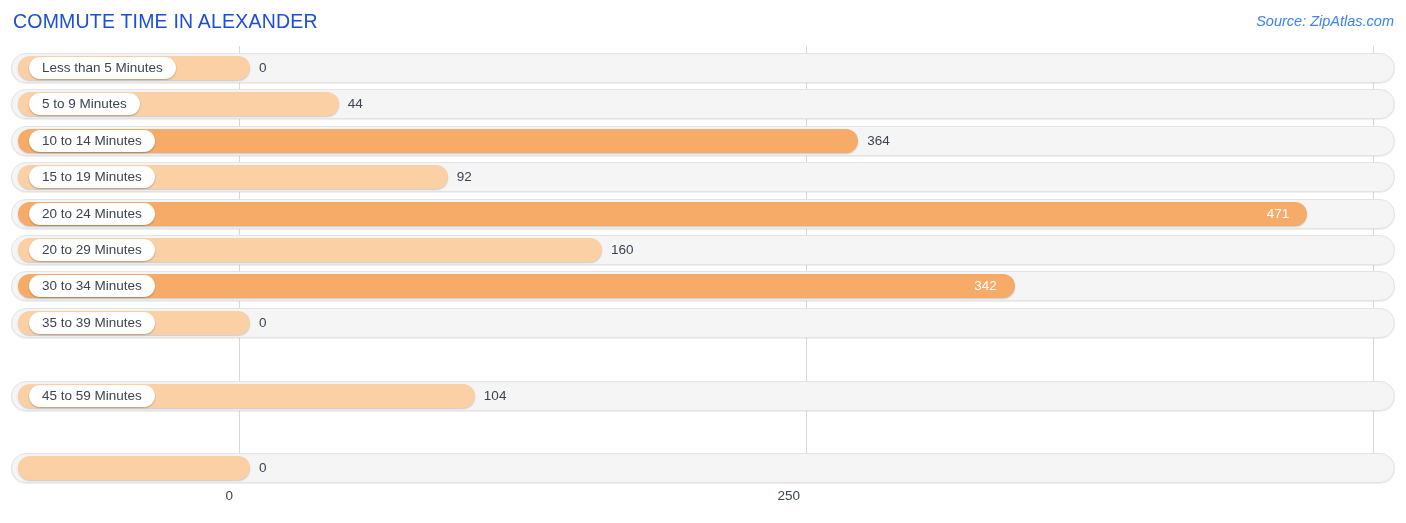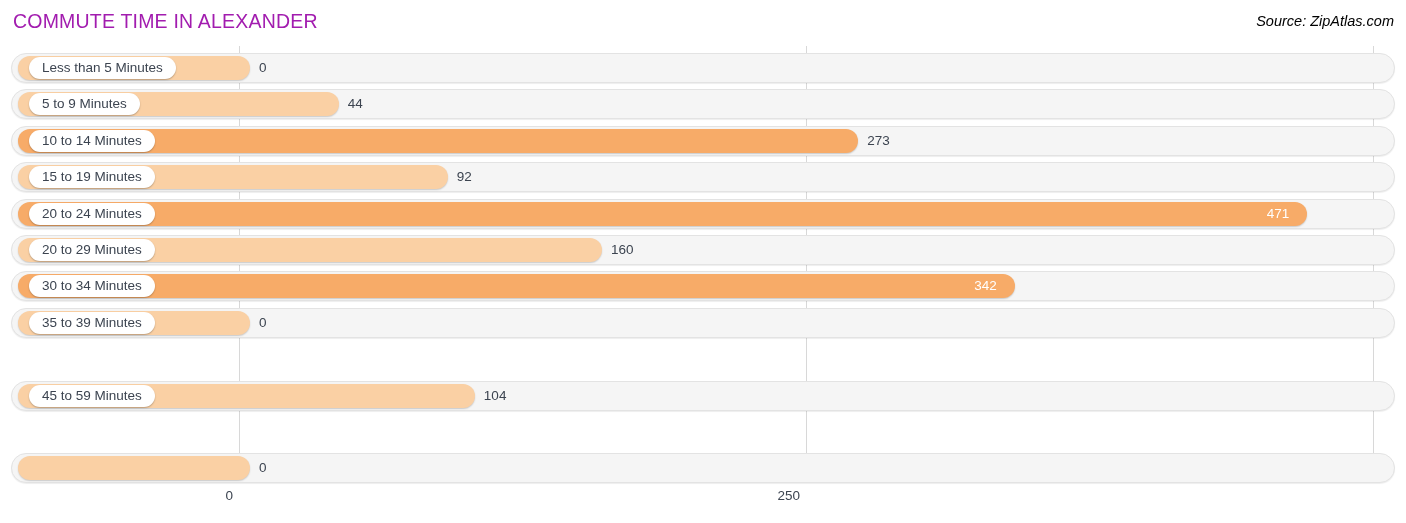--- a/index.html
+++ b/index.html
@@ -21,31 +21,31 @@
     left: 0; top: 0;
     width: 1406px;
     height: 44px;
   }
   #chart-title {
     position: absolute;
     left: 13px;
     top: 10px;
     font-size: 19.5px;
     letter-spacing: 0.2px;
-    color: #a21caf;
+    color: #1d4ed8;
     font-weight: 400;
     white-space: nowrap;
   }
   #source-label {
     position: absolute;
     right: 12px;
     top: 13px;
     font-size: 14.5px;
     font-style: italic;
-    color: #000000;
+    color: #3b82f6;
     white-space: nowrap;
   }
 
   
   #plot {
     position: absolute;
     left: 0;
     top: 46px;
     width: 1406px;
     height: 437px;
@@ -175,21 +175,21 @@
       <div class="row" style="top: 43.4px;">
         <div class="track"></div>
         <div class="bar lo" style="width: 320.792px;"></div>
         <div class="pill">5 to 9 Minutes</div>
         <div class="val-out" style="left: 336.792px;">44</div>
       </div>
       <div class="row" style="top: 79.8px;">
         <div class="track"></div>
         <div class="bar hi" style="width: 840.164px;"></div>
         <div class="pill">10 to 14 Minutes</div>
-        <div class="val-out" style="left: 856.164px;">273</div>
+        <div class="val-out" style="left: 856.164px;">364</div>
       </div>
       <div class="row" style="top: 116.2px;">
         <div class="track"></div>
         <div class="bar lo" style="width: 429.656px;"></div>
         <div class="pill">15 to 19 Minutes</div>
         <div class="val-out" style="left: 445.656px;">92</div>
       </div>
       <div class="row" style="top: 152.6px;">
         <div class="track"></div>
         <div class="bar hi" style="width: 1289.23px;"></div>

